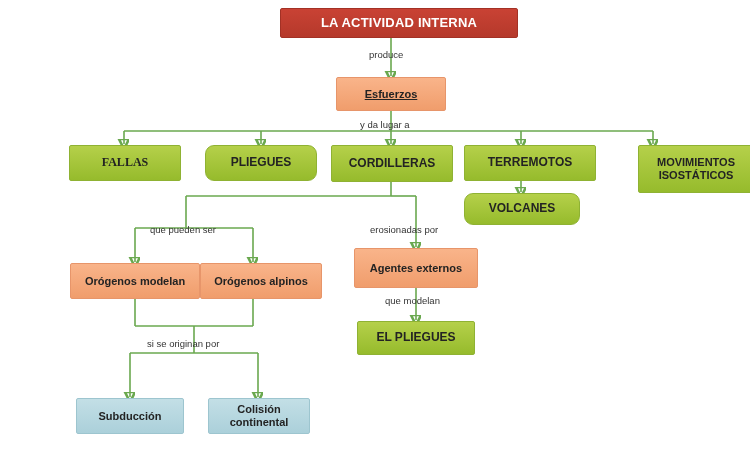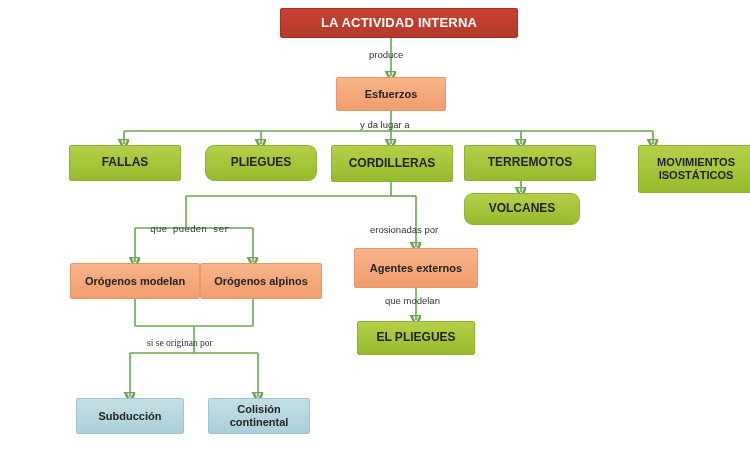--- a/index.html
+++ b/index.html
@@ -128,29 +128,29 @@
   </svg>
 
   <div class="node red" style="left:272px; top:8px; width:238px; height:30px;">
     <span>LA ACTIVIDAD INTERNA</span>
   </div>
 
   <div class="label" style="left:369px; top:49px;">
     <span>produce</span>
   </div>
 
-  <div class="node orange" style="left:336px; top:77px; width:110px; height:34px;">
+  <div class="node orange" style="left:336px; top:77px; width:110px; height:34px;text-decoration:underline;">
     <span>Esfuerzos</span>
   </div>
 
   <div class="label" style="left:360px; top:119px;">
     <span>y da lugar a</span>
   </div>
 
-  <div class="node green" style="left:69px; top:145px; width:112px; height:36px;">
+  <div class="node green" style="left:69px; top:145px; width:112px; height:36px;font-family:Liberation Serif, serif;">
     <span>FALLAS</span>
   </div>
 
   <div class="node green" style="left:205px; top:145px; width:112px; height:36px;border-radius:9px;">
     <span>PLIEGUES</span>
   </div>
 
   <div class="node green" style="left:331px; top:145px; width:122px; height:37px;">
     <span>CORDILLERAS</span>
   </div>
@@ -160,21 +160,21 @@
   </div>
 
   <div class="node green" style="left:595px; top:145px; width:116px; height:48px; font-size:11px;margin-left:43px;">
     <span>MOVIMIENTOS ISOSTÁTICOS</span>
   </div>
 
   <div class="node green" style="left:464px; top:193px; width:116px; height:32px;border-radius:9px;">
     <span>VOLCANES</span>
   </div>
 
-  <div class="label" style="left:150px; top:224px;font-family:Liberation Mono, monospace;">
+  <div class="label" style="left:150px; top:224px;">
     <span>que pueden ser</span>
   </div>
 
   <div class="label" style="left:370px; top:224px;">
     <span>erosionadas por</span>
   </div>
 
   <div class="node orange" style="left:70px; top:263px; width:130px; height:36px;">
     <span>Orógenos modelan</span>
   </div>
@@ -188,21 +188,21 @@
   </div>
 
   <div class="label" style="left:385px; top:295px;">
     <span>que modelan</span>
   </div>
 
   <div class="node green" style="left:357px; top:321px; width:118px; height:34px;">
     <span>EL PLIEGUES</span>
   </div>
 
-  <div class="label" style="left:147px; top:338px;font-family:Liberation Serif, serif;">
+  <div class="label" style="left:147px; top:338px;">
     <span>si se originan por</span>
   </div>
 
   <div class="node blue" style="left:76px; top:398px; width:108px; height:36px;">
     <span>Subducción</span>
   </div>
 
   <div class="node blue" style="left:208px; top:398px; width:102px; height:36px;">
     <span>Colisión continental</span>
   </div>

